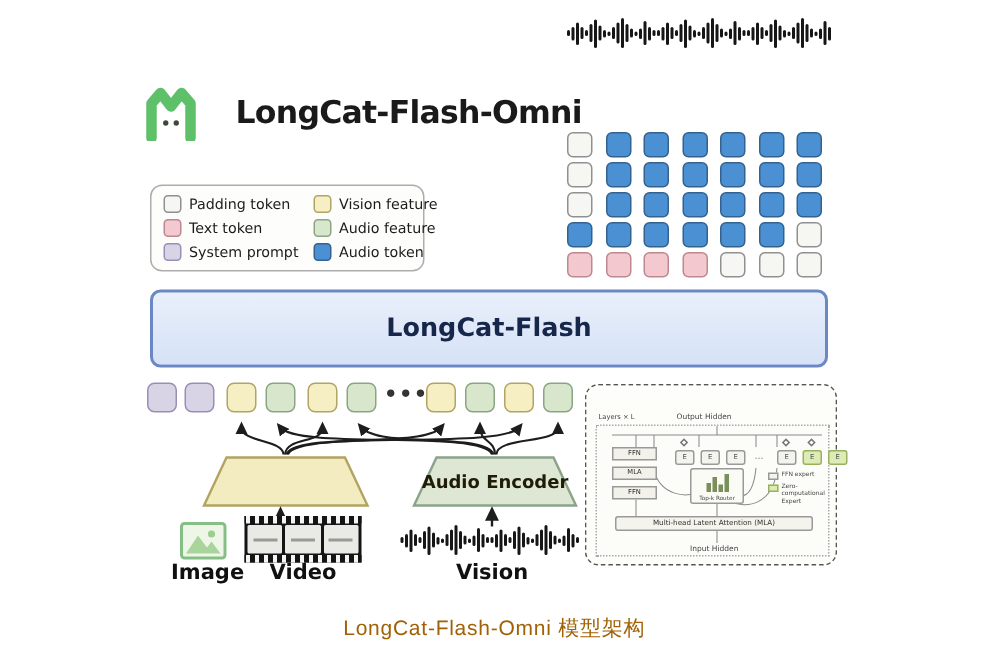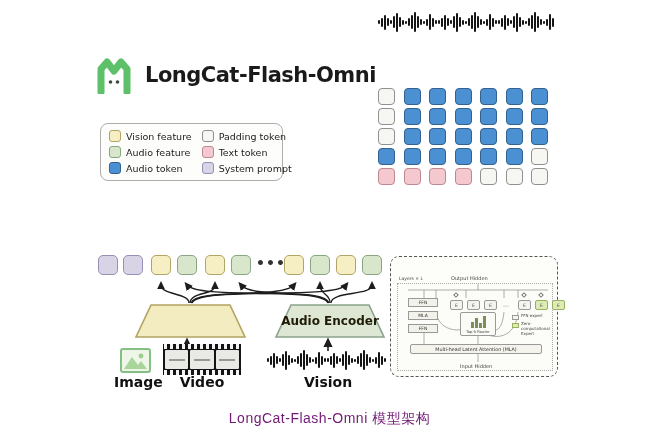--- a/index.html
+++ b/index.html
@@ -2,21 +2,21 @@
 <html><head>
 <meta charset="utf-8">
 <style>
   * { margin:0; padding:0; box-sizing:border-box; }
   html,body { background:#fff; }
   .canvas {
     position:relative; width:659px; height:440px; background:#ffffff;
     font-family:"DejaVu Sans", sans-serif; overflow:hidden;
   }
   
-  .brand { position:absolute; left:94px; top:56px; display:flex; align-items:center; gap:11px; }
+  .brand { position:absolute; left:94px; top:56px; display:flex; align-items:center; gap:23px; }
   .brand-title { font-size:21px; font-weight:bold; color:#1a1a1a; letter-spacing:-0.5px; }
   
   .top-waveform { position:absolute; left:378px; top:10px; width:178px; height:24px;
     display:flex; align-items:center; }
   .top-waveform .bar { width:2px; margin-right:1px; background:#161616; border-radius:1px; flex:none; }
   .audio-decoder {
     position:absolute; left:378px; top:42px; width:176px; height:38px;
     background:linear-gradient(#ecf3e2,#d9e7cb); border:1.5px solid #8ba687; border-radius:9px;
     display:flex; align-items:center; justify-content:center;
     font-size:13px; font-weight:bold; color:#17261a;
@@ -84,21 +84,21 @@
   .moe-router-bars i { display:block; width:3px; background:#7a8f5a; }
   .moe-mla { position:absolute; left:12px; top:60px; width:132px; height:10px; border:0.9px solid #999;
     background:#f4f4ec; border-radius:2px; display:flex; align-items:center; justify-content:center;
     font-size:4.8px; color:#333; white-space:nowrap; }
   .moe-legend { position:absolute; left:114px; top:30px; width:42px; }
   .moe-legend-item { display:flex; align-items:flex-start; gap:2px; margin-bottom:2px; }
   .moe-legend-swatch { width:7px; height:5px; border:0.8px solid #999; flex:none; margin-top:1px; }
   .moe-legend-label { font-size:4px; color:#444; line-height:1.2; }
   
   .caption { position:absolute; left:0; top:410px; width:100%; text-align:center;
-    font-size:14px; color:#701a75; font-family:"Liberation Sans", sans-serif; letter-spacing:0.5px; }
+    font-size:14px; color:#a16207; font-family:"Liberation Sans", sans-serif; letter-spacing:0.5px; }
 </style>
 </head>
 <body>
 
 <div class="canvas">
 
   <div class="brand">
     <svg width="40" height="38" viewBox="0 0 40 38">
       <polyline points="7,36 7,13 13,6 20,15 27,6 33,13 33,36" fill="none" stroke="#5fc06a" stroke-width="7" stroke-linecap="round" stroke-linejoin="round"></polyline>
       <circle cx="16.5" cy="26" r="1.8" fill="#3c4a3c"></circle>
@@ -214,48 +214,49 @@
         <div class="tg-cell" style="background: rgb(243, 201, 207); border-color: rgb(189, 136, 144);"></div>
         <div class="tg-cell" style="background: rgb(246, 246, 242); border-color: rgb(144, 144, 144);"></div>
         <div class="tg-cell" style="background: rgb(246, 246, 242); border-color: rgb(144, 144, 144);"></div>
         <div class="tg-cell" style="background: rgb(246, 246, 242); border-color: rgb(144, 144, 144);"></div>
       </div>
     </div>
 
   <div class="legend" id="legend">
       <div class="legend-col">
         <div class="legend-item">
+          <span class="legend-swatch" style="background: rgb(246, 246, 242); border-color: rgb(144, 144, 144);"></span>
+          <span class="legend-label">Padding token</span>
+        </div>
+        <div class="legend-item">
+          <span class="legend-swatch" style="background: rgb(243, 201, 207); border-color: rgb(189, 136, 144);"></span>
+          <span class="legend-label">Text token</span>
+        </div>
+        <div class="legend-item">
+          <span class="legend-swatch" style="background: rgb(217, 211, 230); border-color: rgb(153, 143, 182);"></span>
+          <span class="legend-label">System prompt</span>
+        </div>
+      </div>
+      <div class="legend-col">
+        <div class="legend-item">
           <span class="legend-swatch" style="background: rgb(245, 239, 195); border-color: rgb(177, 164, 101);"></span>
           <span class="legend-label">Vision feature</span>
         </div>
         <div class="legend-item">
           <span class="legend-swatch" style="background: rgb(216, 230, 204); border-color: rgb(138, 165, 132);"></span>
           <span class="legend-label">Audio feature</span>
         </div>
         <div class="legend-item">
           <span class="legend-swatch" style="background: rgb(74, 144, 210); border-color: rgb(51, 98, 142);"></span>
           <span class="legend-label">Audio token</span>
         </div>
       </div>
-      <div class="legend-col">
-        <div class="legend-item">
-          <span class="legend-swatch" style="background: rgb(246, 246, 242); border-color: rgb(144, 144, 144);"></span>
-          <span class="legend-label">Padding token</span>
-        </div>
-        <div class="legend-item">
-          <span class="legend-swatch" style="background: rgb(243, 201, 207); border-color: rgb(189, 136, 144);"></span>
-          <span class="legend-label">Text token</span>
-        </div>
-        <div class="legend-item">
-          <span class="legend-swatch" style="background: rgb(217, 211, 230); border-color: rgb(153, 143, 182);"></span>
-          <span class="legend-label">System prompt</span>
-        </div>
-      </div>
-    </div>
-
+    </div>
+
+  <div class="backbone">LongCat-Flash</div>
 
   <div id="token-row">
       <div class="token-sq" style="left: 98px; background: rgb(217, 211, 230); border-color: rgb(153, 143, 182);"></div>
       <div class="token-sq" style="left: 123px; background: rgb(217, 211, 230); border-color: rgb(153, 143, 182);"></div>
       <div class="token-sq" style="left: 151px; background: rgb(245, 239, 195); border-color: rgb(177, 164, 101);"></div>
       <div class="token-sq" style="left: 177px; background: rgb(216, 230, 204); border-color: rgb(138, 165, 132);"></div>
       <div class="token-sq" style="left: 205px; background: rgb(245, 239, 195); border-color: rgb(177, 164, 101);"></div>
       <div class="token-sq" style="left: 231px; background: rgb(216, 230, 204); border-color: rgb(138, 165, 132);"></div>
       <div class="token-dots" style="left: 256px;">•••</div>
       <div class="token-sq" style="left: 284px; background: rgb(245, 239, 195); border-color: rgb(177, 164, 101);"></div>

